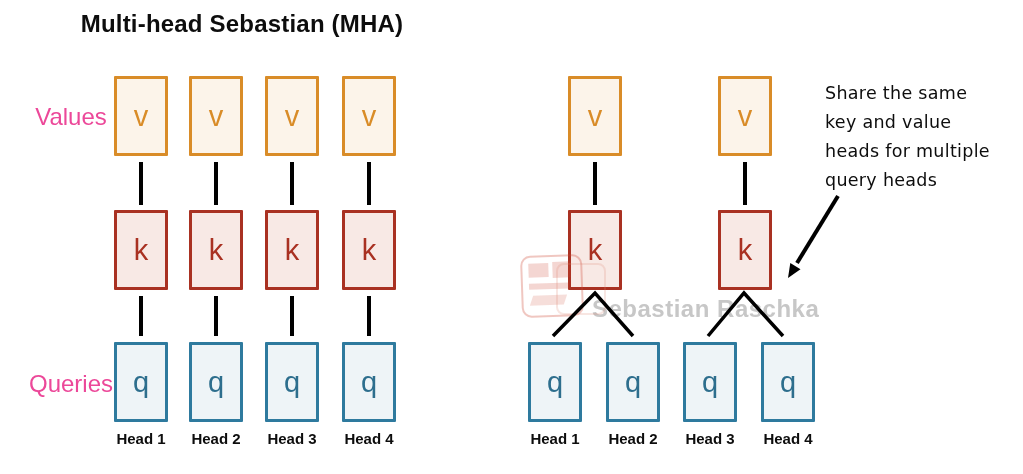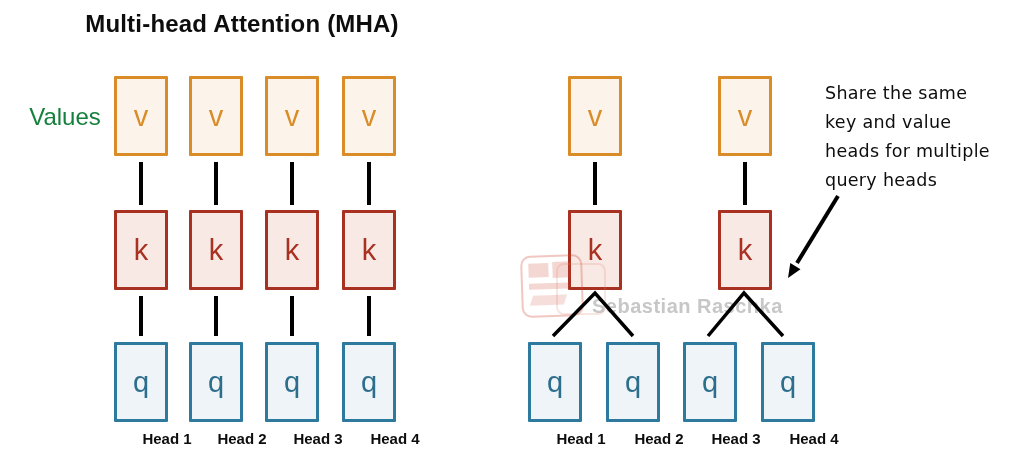--- a/index.html
+++ b/index.html
@@ -5,37 +5,37 @@
   html,body{margin:0;padding:0;background:#ffffff;}
   .canvas{
     position:relative;width:1023px;height:474px;background:#ffffff;
     font-family:"Liberation Sans", sans-serif;overflow:hidden;
   }
   .title{
     position:absolute;top:10px;font-size:24px;font-weight:bold;color:#0d0d0d;
     text-align:center;letter-spacing:0.2px;z-index:2;
   }
   .rowlabel{
-    position:absolute;left:12px;width:106px;text-align:center;font-size:24px;
-    color:#15803d;z-index:2;
+    position:absolute;left:18px;width:106px;text-align:center;font-size:24px;
+    color:#ec4899;z-index:2;
   }
   .box{
     position:absolute;width:48px;height:74px;border:3px solid;z-index:2;
     display:flex;align-items:center;justify-content:center;border-radius:1px;
   }
   .box .letter{font-size:29px;line-height:1;}
   .box.v{border-color:#D98C28;background:#FCF4EA;}
   .box.v .letter{color:#D98C28;}
   .box.k{border-color:#A93122;background:#F8E9E5;}
   .box.k .letter{color:#A93122;}
   .box.q{border-color:#2E7A9E;background:#EEF4F7;}
   .box.q .letter{color:#2D6E8D;}
   .headlabel{
     position:absolute;top:430px;width:60px;text-align:center;font-size:15px;
-    font-weight:bold;color:#0d0d0d;z-index:2;margin-left:26px;
+    font-weight:bold;color:#0d0d0d;z-index:2;
   }
   .annotation{
     position:absolute;left:825px;top:79px;width:200px;font-size:17.5px;
     line-height:29px;color:#0d0d0d;letter-spacing:0.3px;z-index:2;
     font-family:"DejaVu Sans", sans-serif;
   }
   .svglayer{position:absolute;left:0;top:0;z-index:5;pointer-events:none;}
   .wm-stamp{
     position:absolute;left:521px;top:255px;width:58px;height:58px;
     border:2px solid rgba(205,70,50,0.30);border-radius:10px;
@@ -47,32 +47,33 @@
   .wm-stamp .m1{left:6px;top:6px;width:20px;height:14px;}
   .wm-stamp .m2{left:30px;top:5px;width:18px;height:16px;}
   .wm-stamp .m3{left:6px;top:26px;width:40px;height:6px;}
   .wm-stamp .m4{position:absolute;left:8px;top:38px;width:34px;height:10px;
     background:rgba(205,70,50,0.18);transform:skewX(-20deg);}
   .wm-echo{
     position:absolute;left:556px;top:263px;width:46px;height:48px;
     border:2px solid rgba(220,130,110,0.20);border-radius:8px;z-index:3;
   }
   .wm-name{
-    position:absolute;left:592px;top:295px;font-size:20px;font-weight:bold;
+    position:absolute;left:592px;top:295px;font-size:24px;font-weight:bold;
     color:#C7C7C7;letter-spacing:0.5px;z-index:1;white-space:nowrap;
   }
 </style>
 </head>
 <body>
 
 <div class="canvas">
 
-  <div class="title" style="left:72px;width:340px">Multi-head Attention (MHA)</div>
+  <div class="title" style="left:72px;width:340px">Multi-head Sebastian (MHA)</div>
 
   <div class="rowlabel" style="top:103px">Values</div>
+  <div class="rowlabel" style="top:370px">Queries</div>
 
   <div class="box v" style="left:114px;top:76px">
       <span class="letter">v</span>
     </div>
   <div class="box v" style="left:189px;top:76px">
       <span class="letter">v</span>
     </div>
   <div class="box v" style="left:265px;top:76px">
       <span class="letter">v</span>
     </div>

